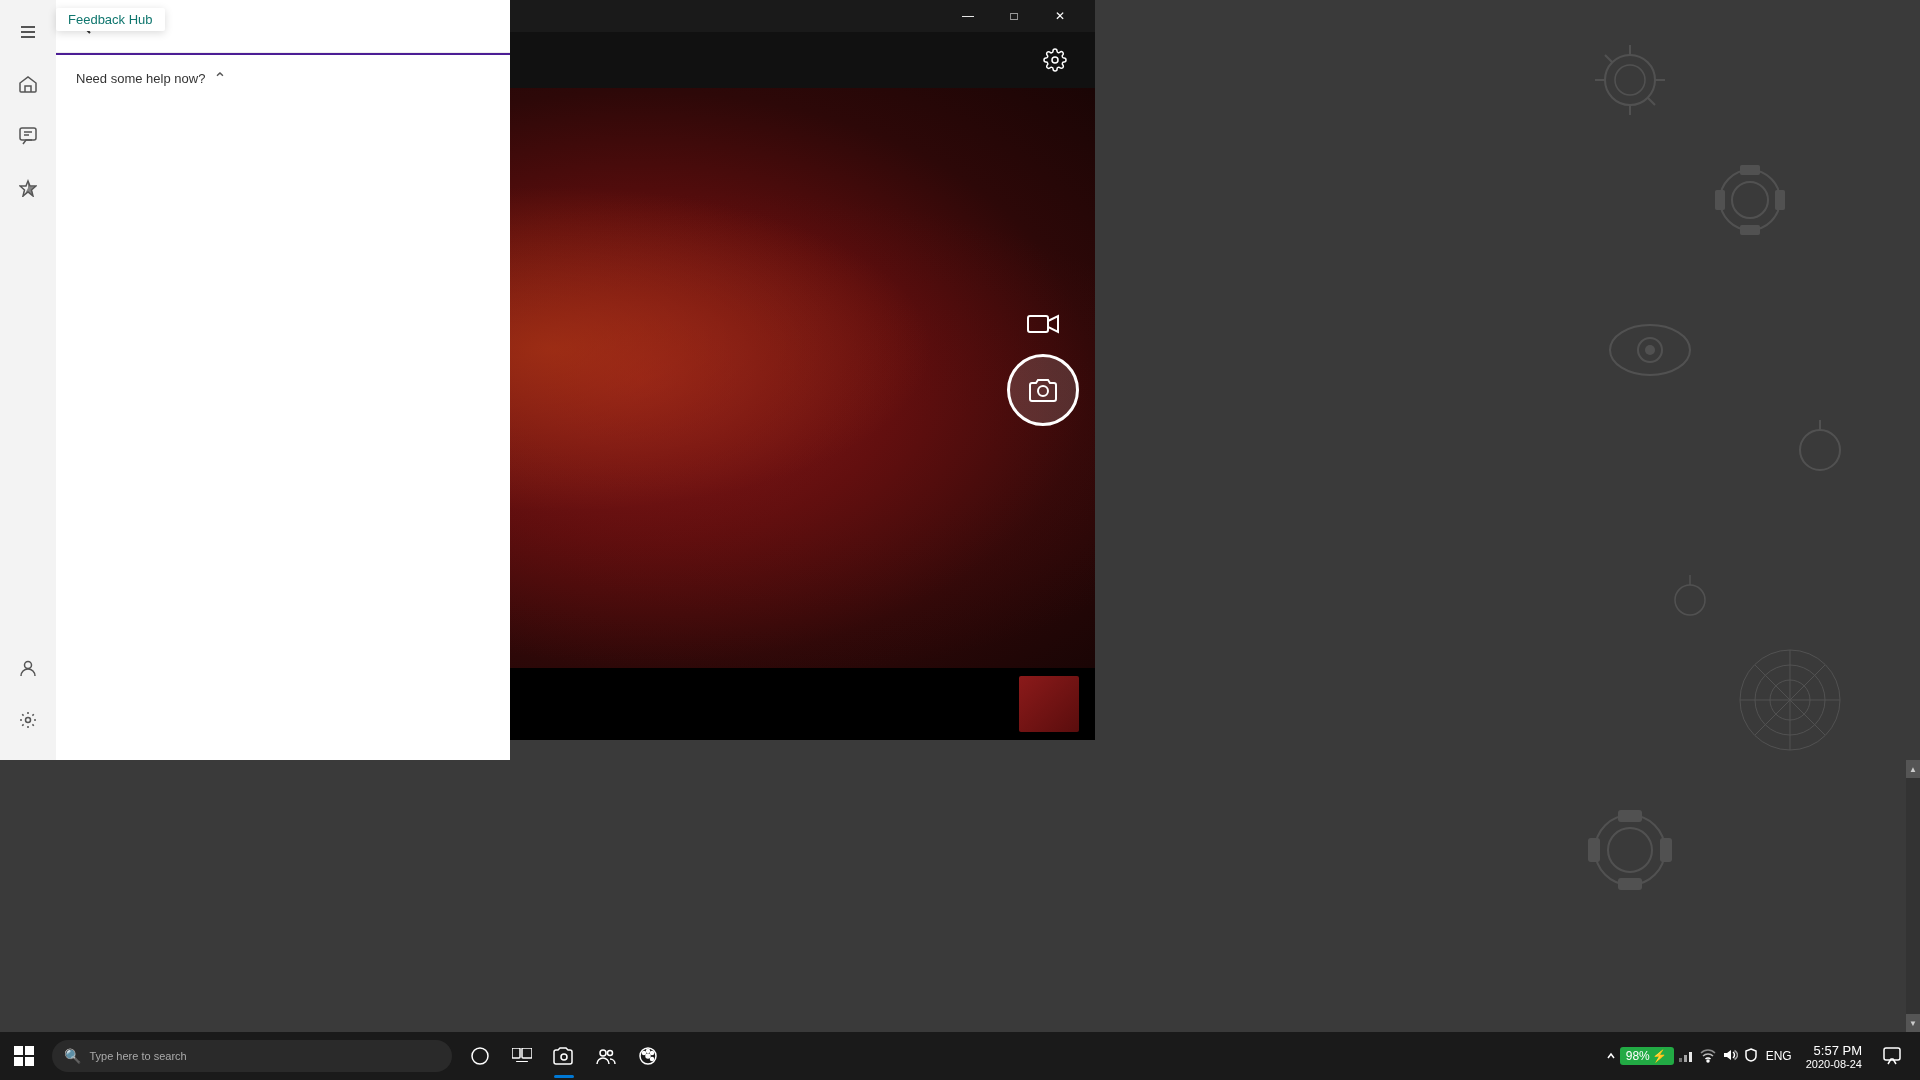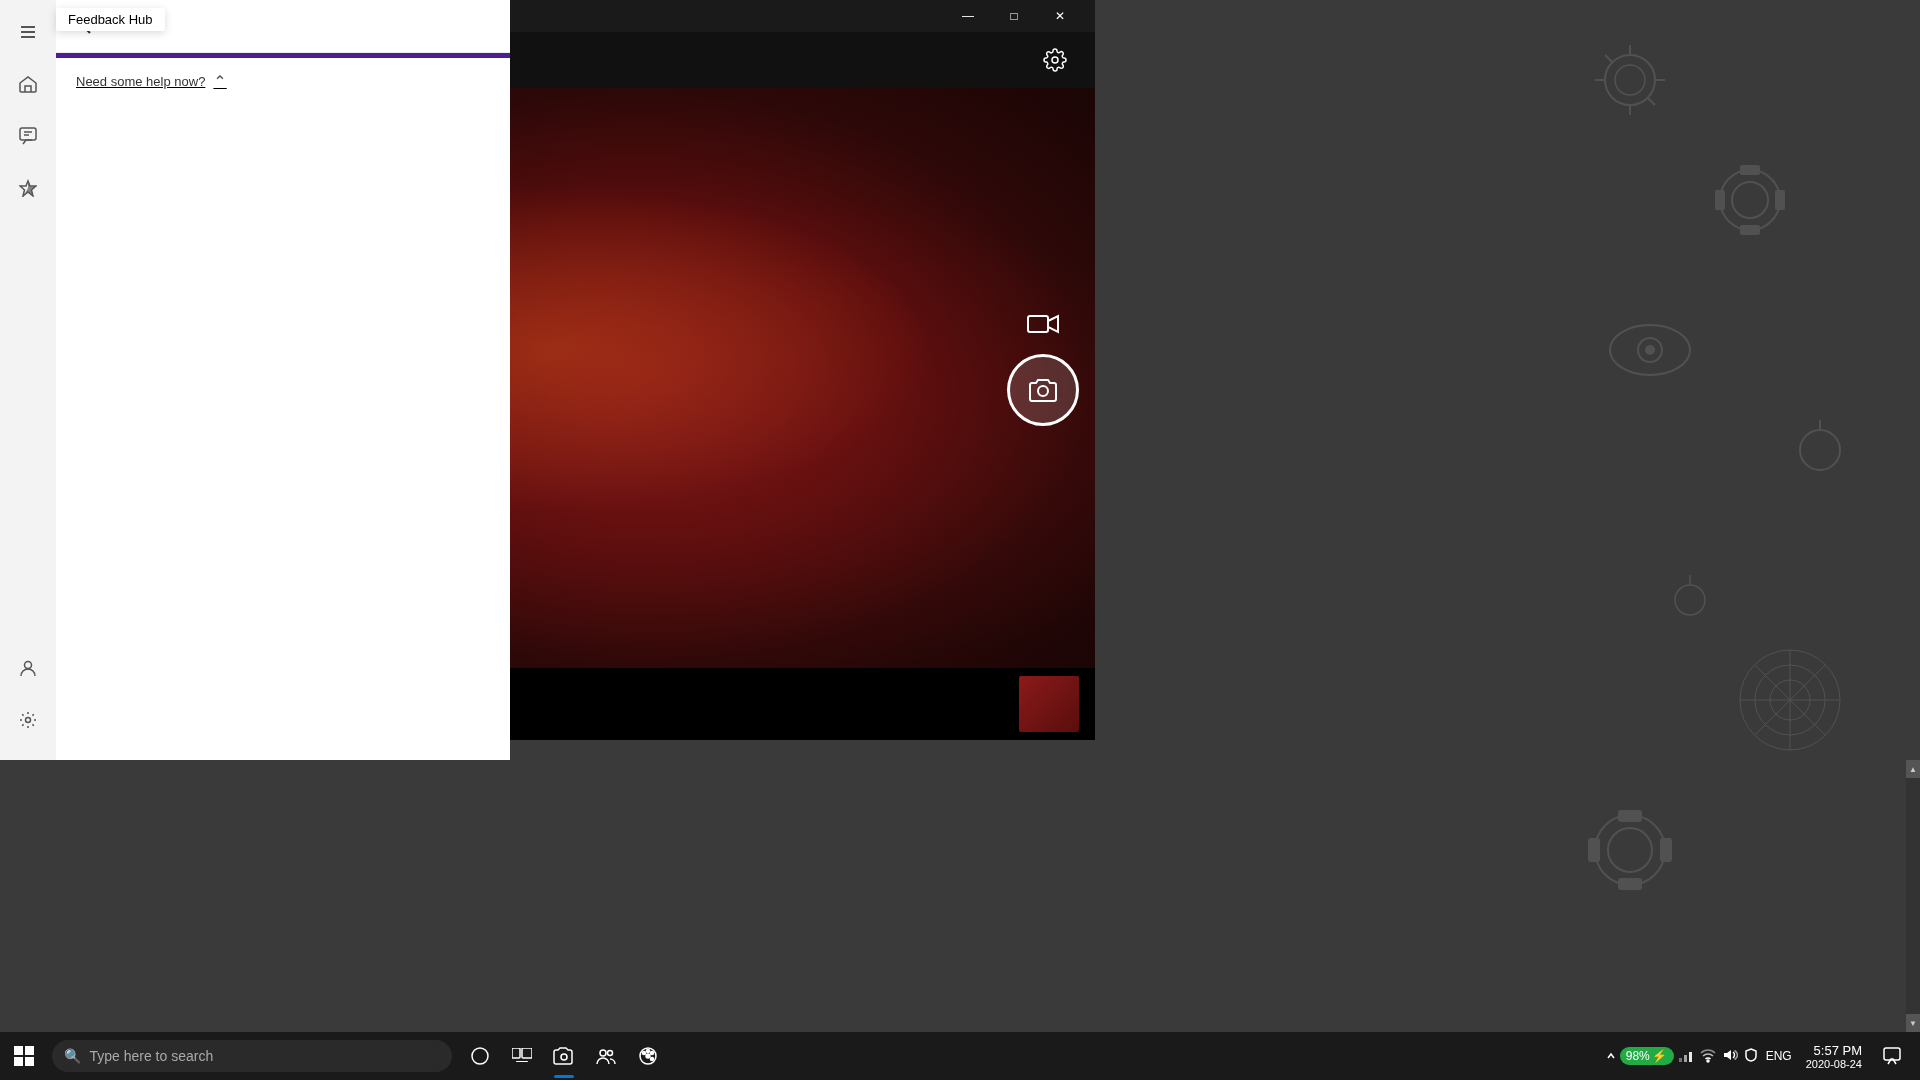--- a/index.html
+++ b/index.html
@@ -105,21 +105,21 @@
     }
 
     .taskbar-search .search-icon-tb {
       color: #888;
       font-size: 14px;
       margin-right: 8px;
     }
 
     .taskbar-search .search-placeholder {
       color: #aaa;
-      font-size: 14px;
+      font-size: 11px;
     }
 
     .taskbar-icons {
       display: flex;
       align-items: center;
       margin-left: 4px;
       gap: 2px;
     }
 
     .taskbar-icon-btn {
@@ -177,21 +177,21 @@
 
     .clock-date {
       color: white;
       font-size: 11px;
     }
 
     .battery-indicator {
       display: flex;
       align-items: center;
       background: #22aa44;
-      border-radius: 9px;
+      border-radius: 3px;
       padding: 2px 6px;
       color: white;
       font-size: 12px;
       gap: 3px;
     }
 
     .notification-icon {
       width: 40px;
       height: 48px;
       display: flex;
@@ -423,21 +423,21 @@
       font-size: 16px;
     }
 
     .fb-app-label {
       position: absolute;
       top: 8px;
       left: 56px;
       background: white;
       padding: 4px 12px;
       font-size: 13px;
-      color: #000000;
+      color: #0f766e;
       font-weight: 400;
       box-shadow: 0 2px 8px rgba(0,0,0,0.15);
       z-index: 70;
       border-radius: 2px;
     }
 
     .fb-main {
       padding: 20px 20px;
       flex: 1;
       overflow-y: auto;
@@ -469,23 +469,22 @@
       color: white;
       border: none;
       padding: 10px 24px;
       font-size: 14px;
       cursor: pointer;
       border-radius: 2px;
     }
 
     .fb-footer {
       padding: 14px 20px;
-      border-top: 5px solid #4c1d95;
-      cursor: pointer;
-      text-decoration: underline;
+      border-top: 2px solid #4c1d95;
+      cursor: pointer;
     }
 
     .fb-help-text {
       font-size: 13px;
       color: #333;
       display: flex;
       align-items: center;
       gap: 8px;
     }
 

